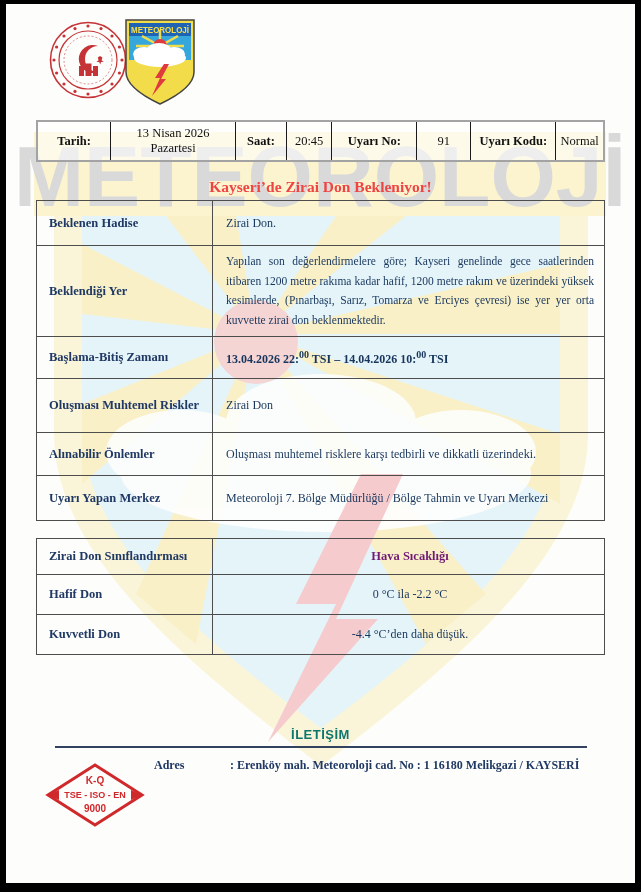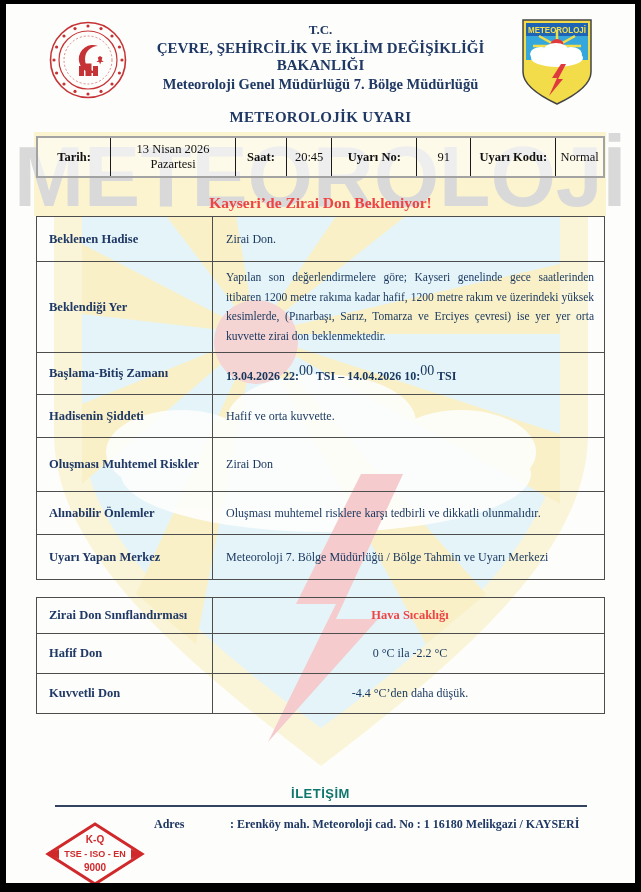--- a/index.html
+++ b/index.html
@@ -28,23 +28,23 @@
   .headline { text-align:center; font-size:15.5px; font-weight:bold; color:#ef4444; margin:16px 0 4px 0; }
 
   
   .doc-table { width:100%; border-collapse:collapse;border-radius:17px; }
   .doc-table td { border:1px solid #4d4d4d; vertical-align:middle; }
   td.lbl { width:31%; font-weight:bold; color:#1F3864; font-size:12.5px; padding:4px 6px 4px 12px; }
   td.val { font-size:12px; color:#17365D; padding:6px 10px 6px 13px; }
   td.val.just { text-align:justify; font-size:11.5px; line-height:1.7; }
   td.val.bold { font-weight:bold; }
   td.val.center { text-align:center; }
-  .sup { font-size:14px; vertical-align:super; font-weight:normal; }
+  .sup { font-size:10px; vertical-align:super; font-weight:bold; }
   .tbl-gap { height:17px; }
-  td.chead { text-align:center; font-weight:bold; color:#ef4444; font-size:12.5px; }
+  td.chead { text-align:center; font-weight:bold; color:#701a75; font-size:12.5px; }
 
   
   .footer { margin-top:72px; }
   .f-head { text-align:center; font-family:"Liberation Sans", sans-serif; font-weight:bold; font-size:13px; color:#0f766e; letter-spacing:.5px; }
   .f-rule { width:532px; border-top:2px solid #33425e; margin:4px auto 8px auto; }
   .f-body { display:flex; }
   .tse-box { width:118px; display:flex; justify-content:center; padding-top:6px; }
   .contact { flex:1; color:#1F3864; font-weight:bold; font-size:12px; padding-top:2px; }
   .c-row { display:flex; align-items:center; margin-bottom:5px; }
   .c-label { width:76px; flex:none; }
@@ -110,26 +110,20 @@
             </g>
             <path d="M50,26 A14,14 0 1,0 50,52 A11,11 0 1,1 50,26 Z" fill="#C63336"></path>
             <polygon points="52,36 54.4,37.6 53.6,40.2 55.8,41.8 53,41.9 52.2,44.6 51.2,42 48.4,42 50.6,40.2 49.8,37.5" fill="#C63336"></polygon>
             <g fill="#C63336">
               <rect x="31" y="46" width="5" height="10"></rect>
               <rect x="37.5" y="43.5" width="6" height="12.5"></rect>
               <rect x="45" y="46" width="5" height="10"></rect>
             </g>
           </svg>
         </div>
-        <div class="hdr-center">
-          <div class="hdr-tc">T.C.</div>
-          <div class="hdr-ministry">ÇEVRE, ŞEHİRCİLİK VE İKLİM DEĞİŞİKLİĞİ BAKANLIĞI</div>
-          <div class="hdr-directorate">Meteoroloji Genel Müdürlüğü 7. Bölge Müdürlüğü</div>
-          <div class="hdr-doctitle">METEOROLOJİK UYARI</div>
-        </div>
         <div class="shield-box">
           <svg width="76" height="90" viewBox="0 0 76 90">
             <path d="M4,4 H72 V56 Q72,72 38,88 Q4,72 4,56 Z" fill="#F2DC4A" stroke="#444" stroke-width="1.5"></path>
             <rect x="7" y="7" width="62" height="13" fill="#1E63B4"></rect>
             <text x="38" y="17" text-anchor="middle" font-family="Liberation Sans, sans-serif" font-weight="bold" font-size="9" fill="#F5E04B" textLength="58" lengthAdjust="spacingAndGlyphs">METEOROLOJİ</text>
             <path d="M7,20 H69 V44 H7 Z" fill="#35A7DC"></path>
             <g stroke="#F2DC4A" stroke-width="2.5">
               <line x1="38" y1="30" x2="38" y2="14"></line>
                 <line x1="38" y1="30" x2="20" y2="20"></line>
                 <line x1="38" y1="30" x2="56" y2="20"></line>
@@ -172,31 +166,27 @@
           <td class="val">Zirai Don.</td>
         </tr>
         <tr style="height:90px">
           <td class="lbl">Beklendiği Yer</td>
           <td class="val just">Yapılan son değerlendirmelere göre; Kayseri genelinde gece saatlerinden itibaren 1200 metre rakıma kadar hafif, 1200 metre rakım ve üzerindeki yüksek kesimlerde, (Pınarbaşı, Sarız, Tomarza ve Erciyes çevresi) ise yer yer orta kuvvette zirai don beklenmektedir.</td>
         </tr>
         <tr style="height:42px">
           <td class="lbl">Başlama-Bitiş Zamanı</td>
           <td class="val bold"><span>13.04.2026 22:</span><span class="sup">00</span><span> TSI – 14.04.2026 10:</span><span class="sup">00</span><span> TSI</span></td>
         </tr>
-        <tr style="height:43px">
-          <td class="lbl">Hadisenin Şiddeti</td>
-          <td class="val">Hafif ve orta kuvvette.</td>
-        </tr>
         <tr style="height:54px">
           <td class="lbl">Oluşması Muhtemel Riskler</td>
           <td class="val">Zirai Don</td>
         </tr>
         <tr style="height:43px">
           <td class="lbl">Alınabilir Önlemler</td>
-          <td class="val">Oluşması muhtemel risklere karşı tedbirli ve dikkatli olunmalıdır.</td>
+          <td class="val">Oluşması muhtemel risklere karşı tedbirli ve dikkatli üzerindeki.</td>
         </tr>
         <tr style="height:45px">
           <td class="lbl">Uyarı Yapan Merkez</td>
           <td class="val">Meteoroloji 7. Bölge Müdürlüğü  /  Bölge Tahmin ve Uyarı Merkezi</td>
         </tr>
       </tbody>
         </table>
 
       <div class="tbl-gap"></div>
 

